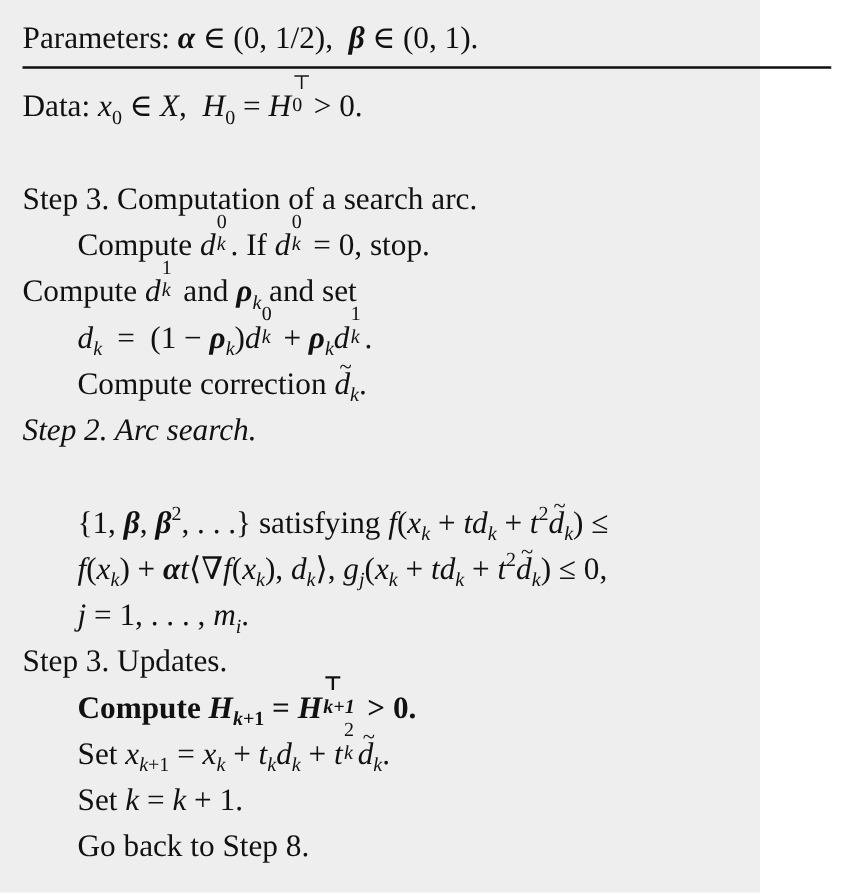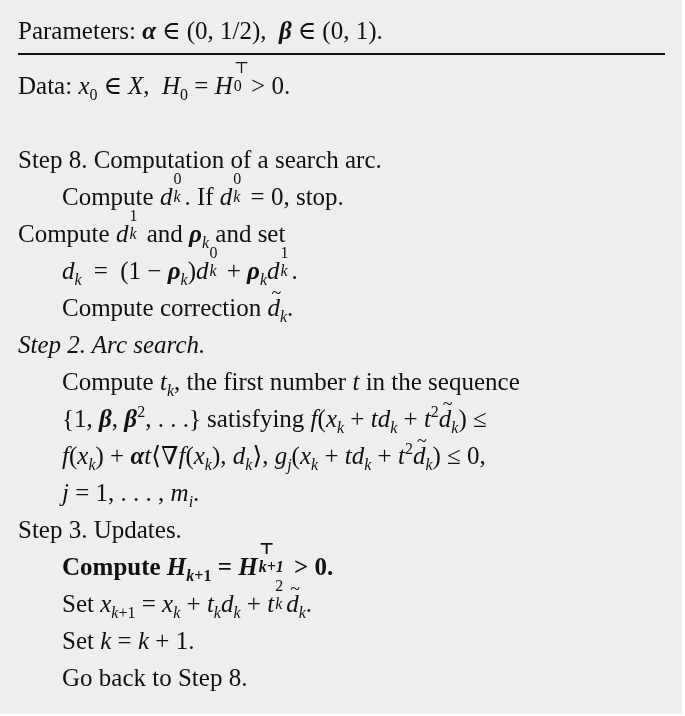--- a/index.html
+++ b/index.html
@@ -9,21 +9,21 @@
     body {
       width: 685px;
       height: 716px;
       background: #ffffff;
       overflow: hidden;
     }
     .box {
       position: absolute;
       left: 0;
       top: 0;
-      width: 682px;
+      width: 608px;
       height: 714px;
       background: #eeeeee;
       font-family: "Liberation Serif", "DejaVu Serif", serif;
       color: #111111;
       font-size: 25px;
     }
     .line {
       position: absolute;
       white-space: nowrap;
       line-height: 30px;
@@ -90,21 +90,21 @@
   </div>
 
   <div class="rule"></div>
 
   <div class="line l0" style="top:71px;">
     <span>Data:</span>
     <i>x</i><sub>0</sub><span class="sp">∈</span><i>X</i>,&nbsp; <i>H</i><sub>0</sub> = <i>H</i><span class="ss"><span class="up">⊤</span><span class="dn" style="font-style:normal;">0</span></span> &gt; 0.
   </div>
 
 
-  <div class="line l0" style="top:145px;">Step 8. Computation of a search arc.</div>
+  <div class="line l0" style="top:145px;">Step 3. Computation of a search arc.</div>
 
   <div class="line l1" style="top:182px;">
     <span>Compute</span>
     <i>d</i><span class="ss"><span class="up" style="font-style:normal;">0</span><span class="dn">k</span></span><span>. If</span>
     <i>d</i><span class="ss"><span class="up" style="font-style:normal;">0</span><span class="dn">k</span></span>
     <span>= 0, stop.</span>
   </div>
 
   <div class="line l0" style="top:219px;">
     <span>Compute</span>
@@ -118,23 +118,20 @@
     <i>d</i><sub><i>k</i></sub><span class="sp">&nbsp;=&nbsp;</span>(1 − <span class="gr">ρ</span><sub><i>k</i></sub>)<i>d</i><span class="ss"><span class="up" style="font-style:normal;">0</span><span class="dn">k</span></span> + <span class="gr">ρ</span><sub><i>k</i></sub><i>d</i><span class="ss"><span class="up" style="font-style:normal;">1</span><span class="dn">k</span></span>.
   </div>
 
   <div class="line l1" style="top:293px;">
     <span>Compute correction</span>
     <i class="tilde">d</i><sub><i>k</i></sub>.
   </div>
 
   <div class="line l0" style="top:330px;font-style:italic;">Step 2. Arc search.</div>
 
-  <div class="line l1" style="top:367px;">
-    Compute <i>t</i><sub><i>k</i></sub>, the first number <i>t</i> in the sequence
-  </div>
 
   <div class="line l1" style="top:404px;">
     {1, <span class="gr">β</span>, <span class="gr">β</span><sup>2</sup>, . . .} satisfying <i>f</i>(<i>x</i><sub><i>k</i></sub> + <i>td</i><sub><i>k</i></sub> + <i>t</i><sup>2</sup><i class="tilde">d</i><sub><i>k</i></sub>) ≤
   </div>
 
   <div class="line l1" style="top:441px;">
     <i>f</i>(<i>x</i><sub><i>k</i></sub>) + <span class="gr">α</span><i>t</i>⟨∇<i>f</i>(<i>x</i><sub><i>k</i></sub>), <i>d</i><sub><i>k</i></sub>⟩, <i>g</i><sub><i>j</i></sub>(<i>x</i><sub><i>k</i></sub> + <i>td</i><sub><i>k</i></sub> + <i>t</i><sup>2</sup><i class="tilde">d</i><sub><i>k</i></sub>) ≤ 0,
   </div>
 
   <div class="line l1" style="top:478px;">

